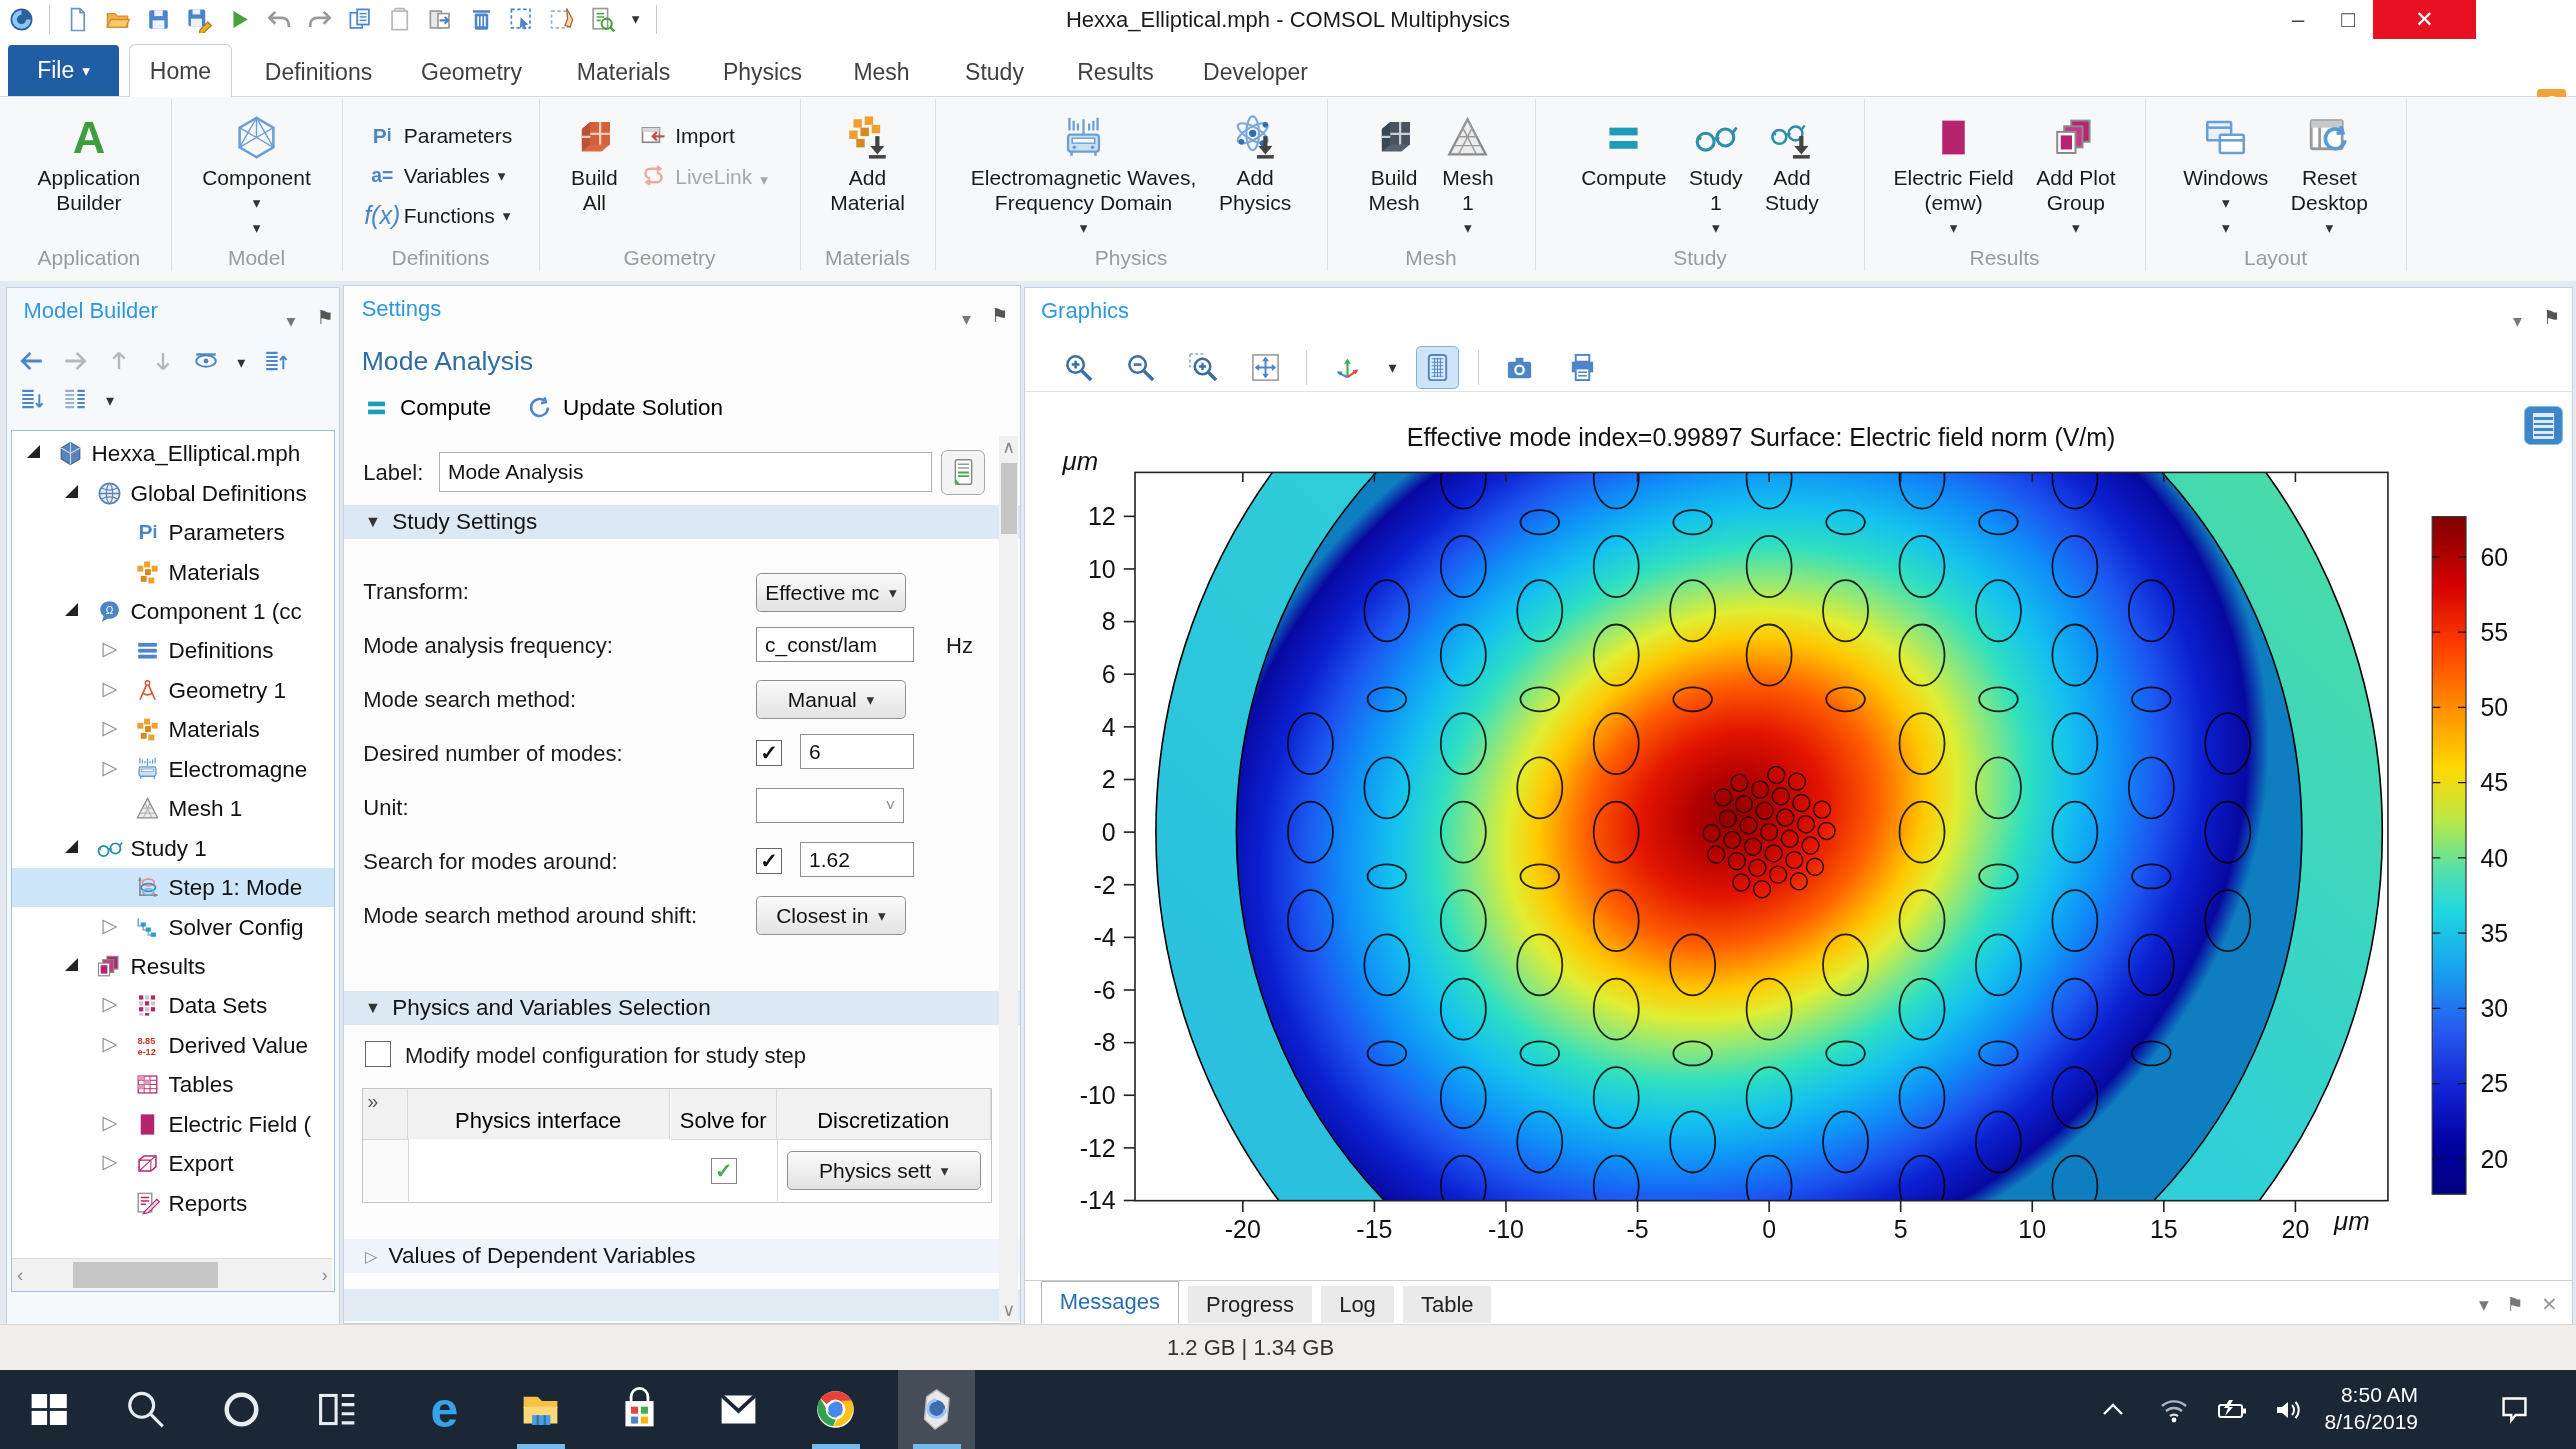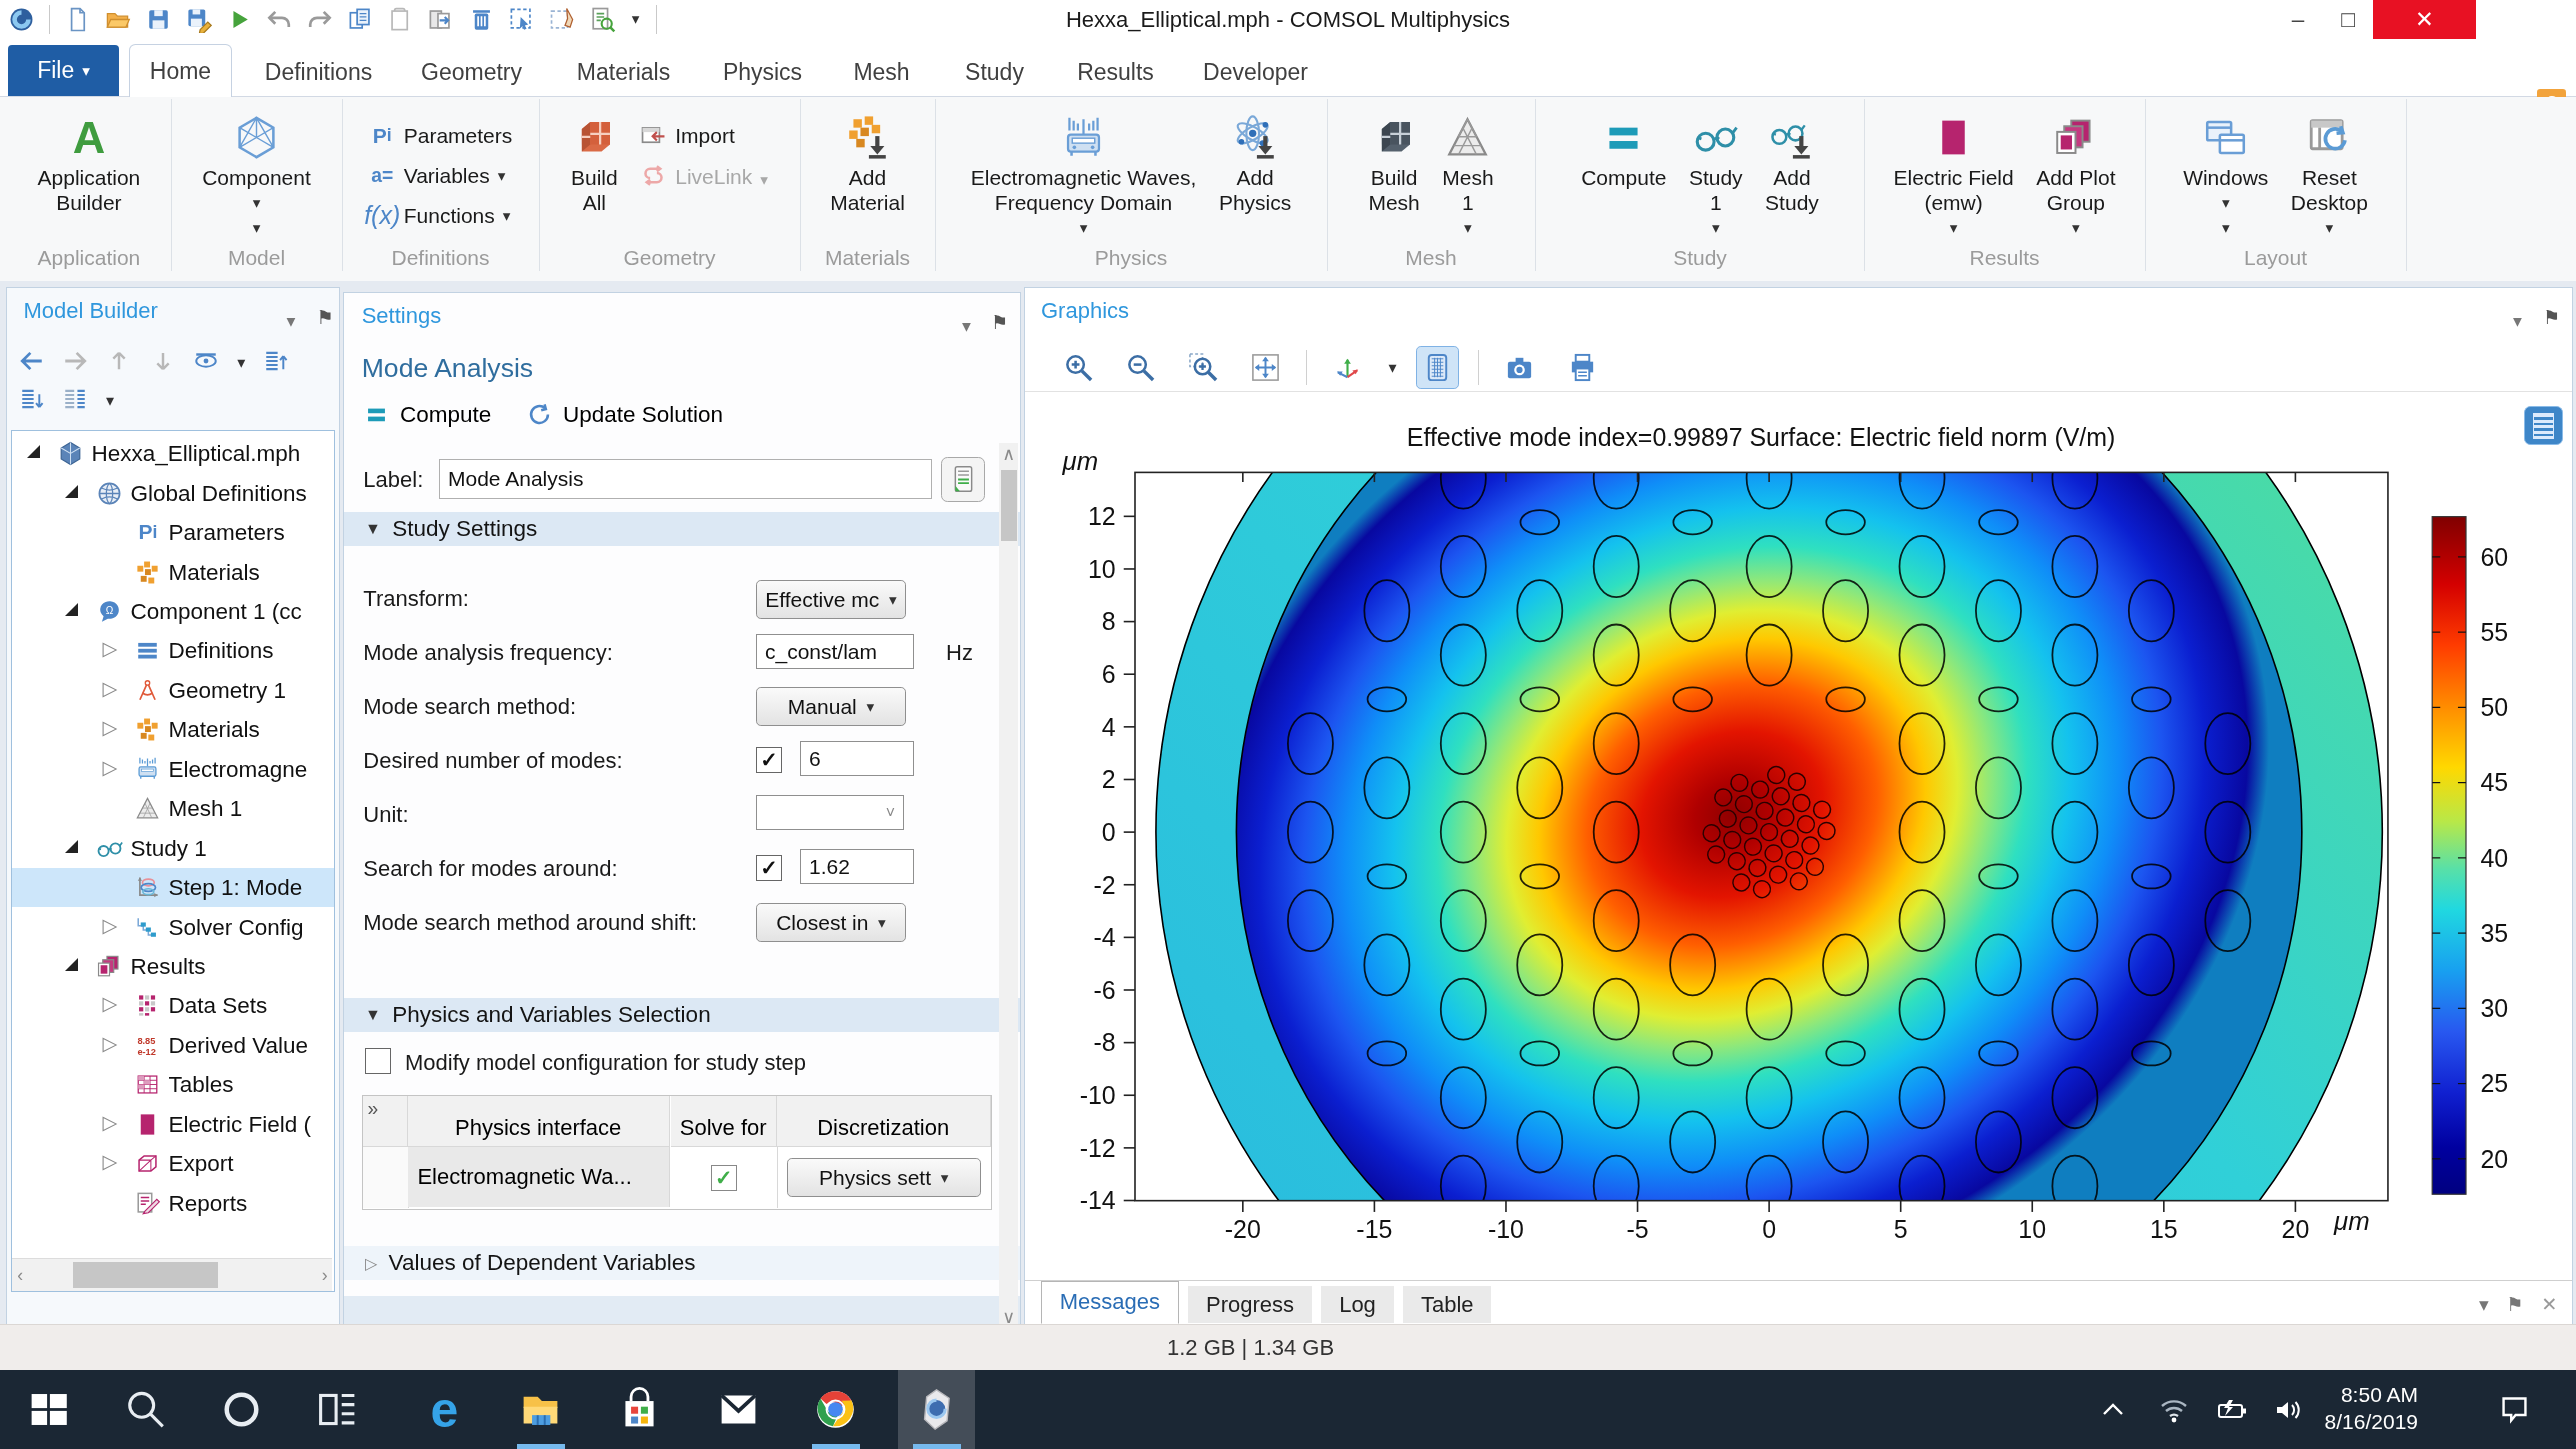--- a/index.html
+++ b/index.html
@@ -849,21 +849,21 @@
           <span class="tlabel" style="left:156px;">Reports</span>
         </div>
         <div class="sb" style="left:0;bottom:0;width:320px;height:32px;border-top:0.8px solid #dcdcdc;">
           <span class="sb-arrow" style="left:4.8px;top:6.4px;">‹</span>
           <div class="sb-thumb" style="left:61px;top:3.2px;width:145px;height:26px;"></div>
           <span class="sb-arrow" style="right:4.8px;top:6.4px;">›</span>
         </div>
       </div>
   </div>
 
-  <div class="panel" id="settings-panel" style="left:343px;top:292px;width:676px;height:1037px;background:#fdfdfe;">
+  <div class="panel" id="settings-panel" style="left:343px;top:285px;width:676px;height:1037px;background:#fdfdfe;">
     <div class="ptitle" style="left:17.7px;top:9.7px;">Settings</div>
     <span class="pcaret" style="left:618px;top:22.5px;">▾</span>
     <span class="ppin" style="left:647px;top:17.7px;">⚑</span>
     <div class="ptitle" style="left:17.7px;top:60px;font-size:26.6px;color:#2f6d9e;">Mode Analysis</div>
     <div id="settings-body">
         <div style="position:absolute;left:19.3px;top:108px;display:flex;gap:35px;align-items:center;">
           <div style="display:flex;align-items:center;gap:9.7px;font-size:22.5px;">
             <span class="ic" style="display:inline-flex;width:27px;height:27px;">
               <svg viewBox="0 0 32 32" width="27" height="27">
                 <rect x="6" y="9" width="20" height="5.5" fill="#1d9bb8"></rect>
@@ -932,21 +932,20 @@
           <span>Physics and Variables Selection</span>
         </div>
         <span class="chk" style="left:21px;top:755px;"></span>
         <div class="flabel" style="left:61px;top:757px;">Modify model configuration for study step</div>
         <div style="position:absolute;left:17.7px;top:802px;width:628px;height:113px;border:0.8px solid #c4c4c4;background:#fff;">
           <div style="position:absolute;left:0;top:0;width:45px;height:50px;background:#f1f1f1;border-right:0.8px solid #d8d8d8;font-size:19.3px;color:#555;padding:1.6px 0 0 4.8px;box-sizing:border-box;">»</div>
           <div style="position:absolute;left:45px;top:0;width:262px;height:50px;background:#f1f1f1;border-right:0.8px solid #d8d8d8;display:flex;align-items:flex-end;justify-content:center;font-size:22px;padding-bottom:4.8px;box-sizing:border-box;">Physics interface</div>
           <div style="position:absolute;left:308px;top:0;width:106px;height:50px;background:#f1f1f1;border-right:0.8px solid #d8d8d8;display:flex;align-items:flex-end;justify-content:center;font-size:22px;padding-bottom:4.8px;box-sizing:border-box;">Solve for</div>
           <div style="position:absolute;left:414px;top:0;width:214px;height:50px;background:#f1f1f1;border-right:0.8px solid #d8d8d8;display:flex;align-items:flex-end;justify-content:center;font-size:22px;padding-bottom:4.8px;box-sizing:border-box;">Discretization</div>
           <div style="position:absolute;left:0;top:50px;width:45px;height:61px;border-top:0.8px solid #d8d8d8;border-right:0.8px solid #d8d8d8;background:#fafafa;"></div>
-          <div style="position:absolute;left:45px;top:50px;width:262px;height:61px;border-top:0.8px solid #d8d8d8;border-right:0.8px solid #d8d8d8;background:#e9e9e9;display:flex;align-items:center;padding-left:9.7px;box-sizing:border-box;font-size:22px;">Electromagnetic Wa...</div>
           <div style="position:absolute;left:308px;top:50px;width:106px;height:61px;border-top:0.8px solid #d8d8d8;border-right:0.8px solid #d8d8d8;display:flex;align-items:center;justify-content:center;">
             <span class="chk" style="position:static;color:#3fae49;border-color:#888;">✓</span>
           </div>
           <div style="position:absolute;left:414px;top:50px;width:214px;height:61px;border-top:0.8px solid #d8d8d8;display:flex;align-items:center;justify-content:center;">
             <div class="dropd" style="position:static;width:192px;">
               <span>Physics sett</span>
               <span class="caret">▾</span>
             </div>
           </div>
         </div>

